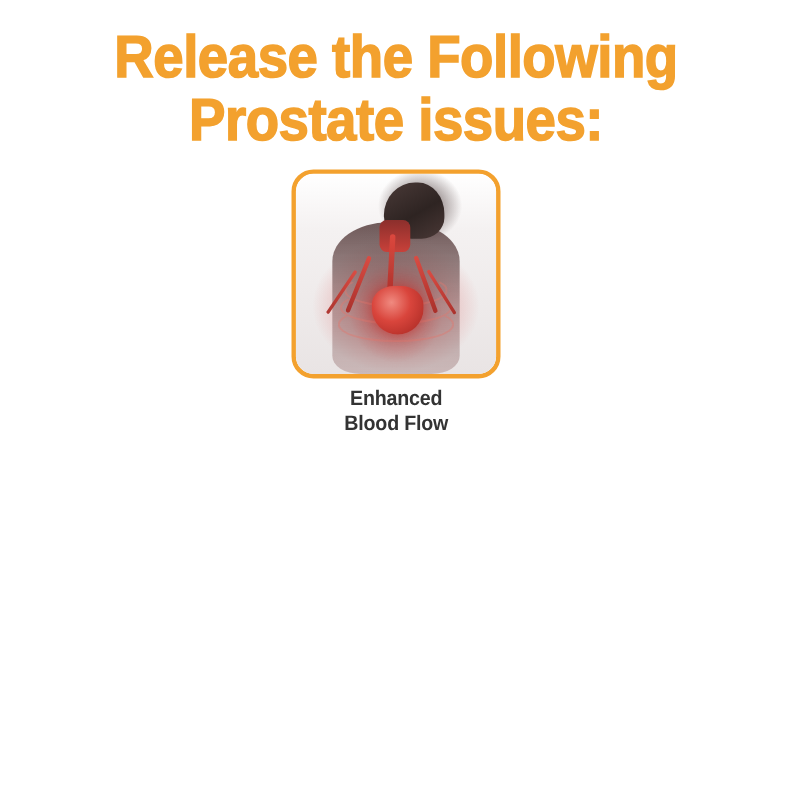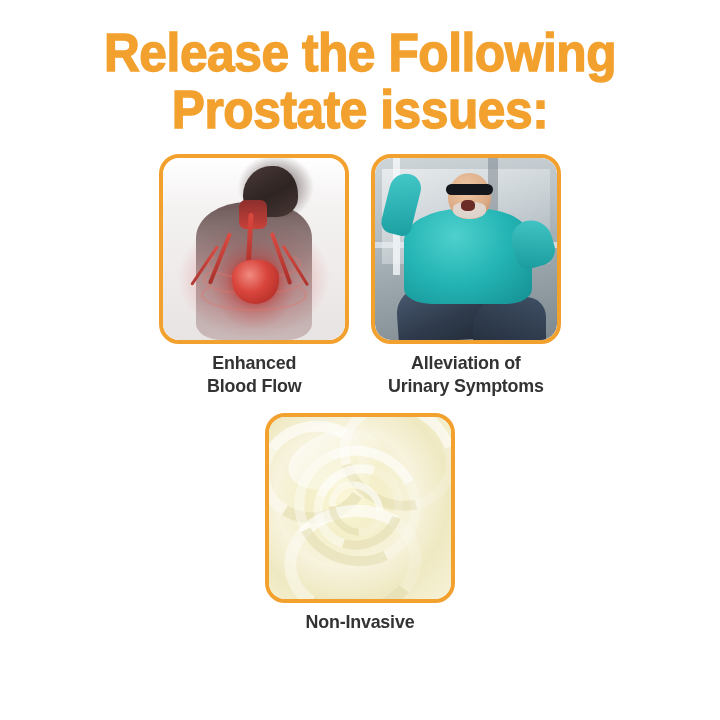--- a/index.html
+++ b/index.html
@@ -464,58 +464,23 @@
             <div class="vessel v4"></div>
             <div class="vessel v5"></div>
             <div class="heart"></div>
           </div>
         </div>
         <div class="caption">Enhanced
 Blood Flow</div>
       </div>
 
 
-      <div class="card">
-        <div class="thumb">
-          <div class="art art-man">
-            <div class="window"></div>
-            <div class="beam"></div>
-            <div class="beam2"></div>
-            <div class="rail"></div>
-            <div class="jeans"></div>
-            <div class="jeans2"></div>
-            <div class="shirt"></div>
-            <div class="arm-l"></div>
-            <div class="arm-r"></div>
-            <div class="head"></div>
-            <div class="glasses"></div>
-            <div class="beard"></div>
-            <div class="mouth"></div>
-          </div>
-        </div>
-        <div class="caption">Alleviation of
-Urinary Symptoms</div>
-      </div>
 
     </div>
 
     <div class="row row-bottom">
 
 
-      <div class="card">
-        <div class="thumb">
-          <div class="art art-cream">
-            <div class="swirl w4"></div>
-            <div class="swirl w5"></div>
-            <div class="swirl w6"></div>
-            <div class="swirl w1"></div>
-            <div class="swirl w2"></div>
-            <div class="swirl w3"></div>
-            <div class="sheen"></div>
-          </div>
-        </div>
-        <div class="caption">Non-Invasive</div>
-      </div>
 
     </div>
 
   </div>
 </div>
 
 </body></html>

